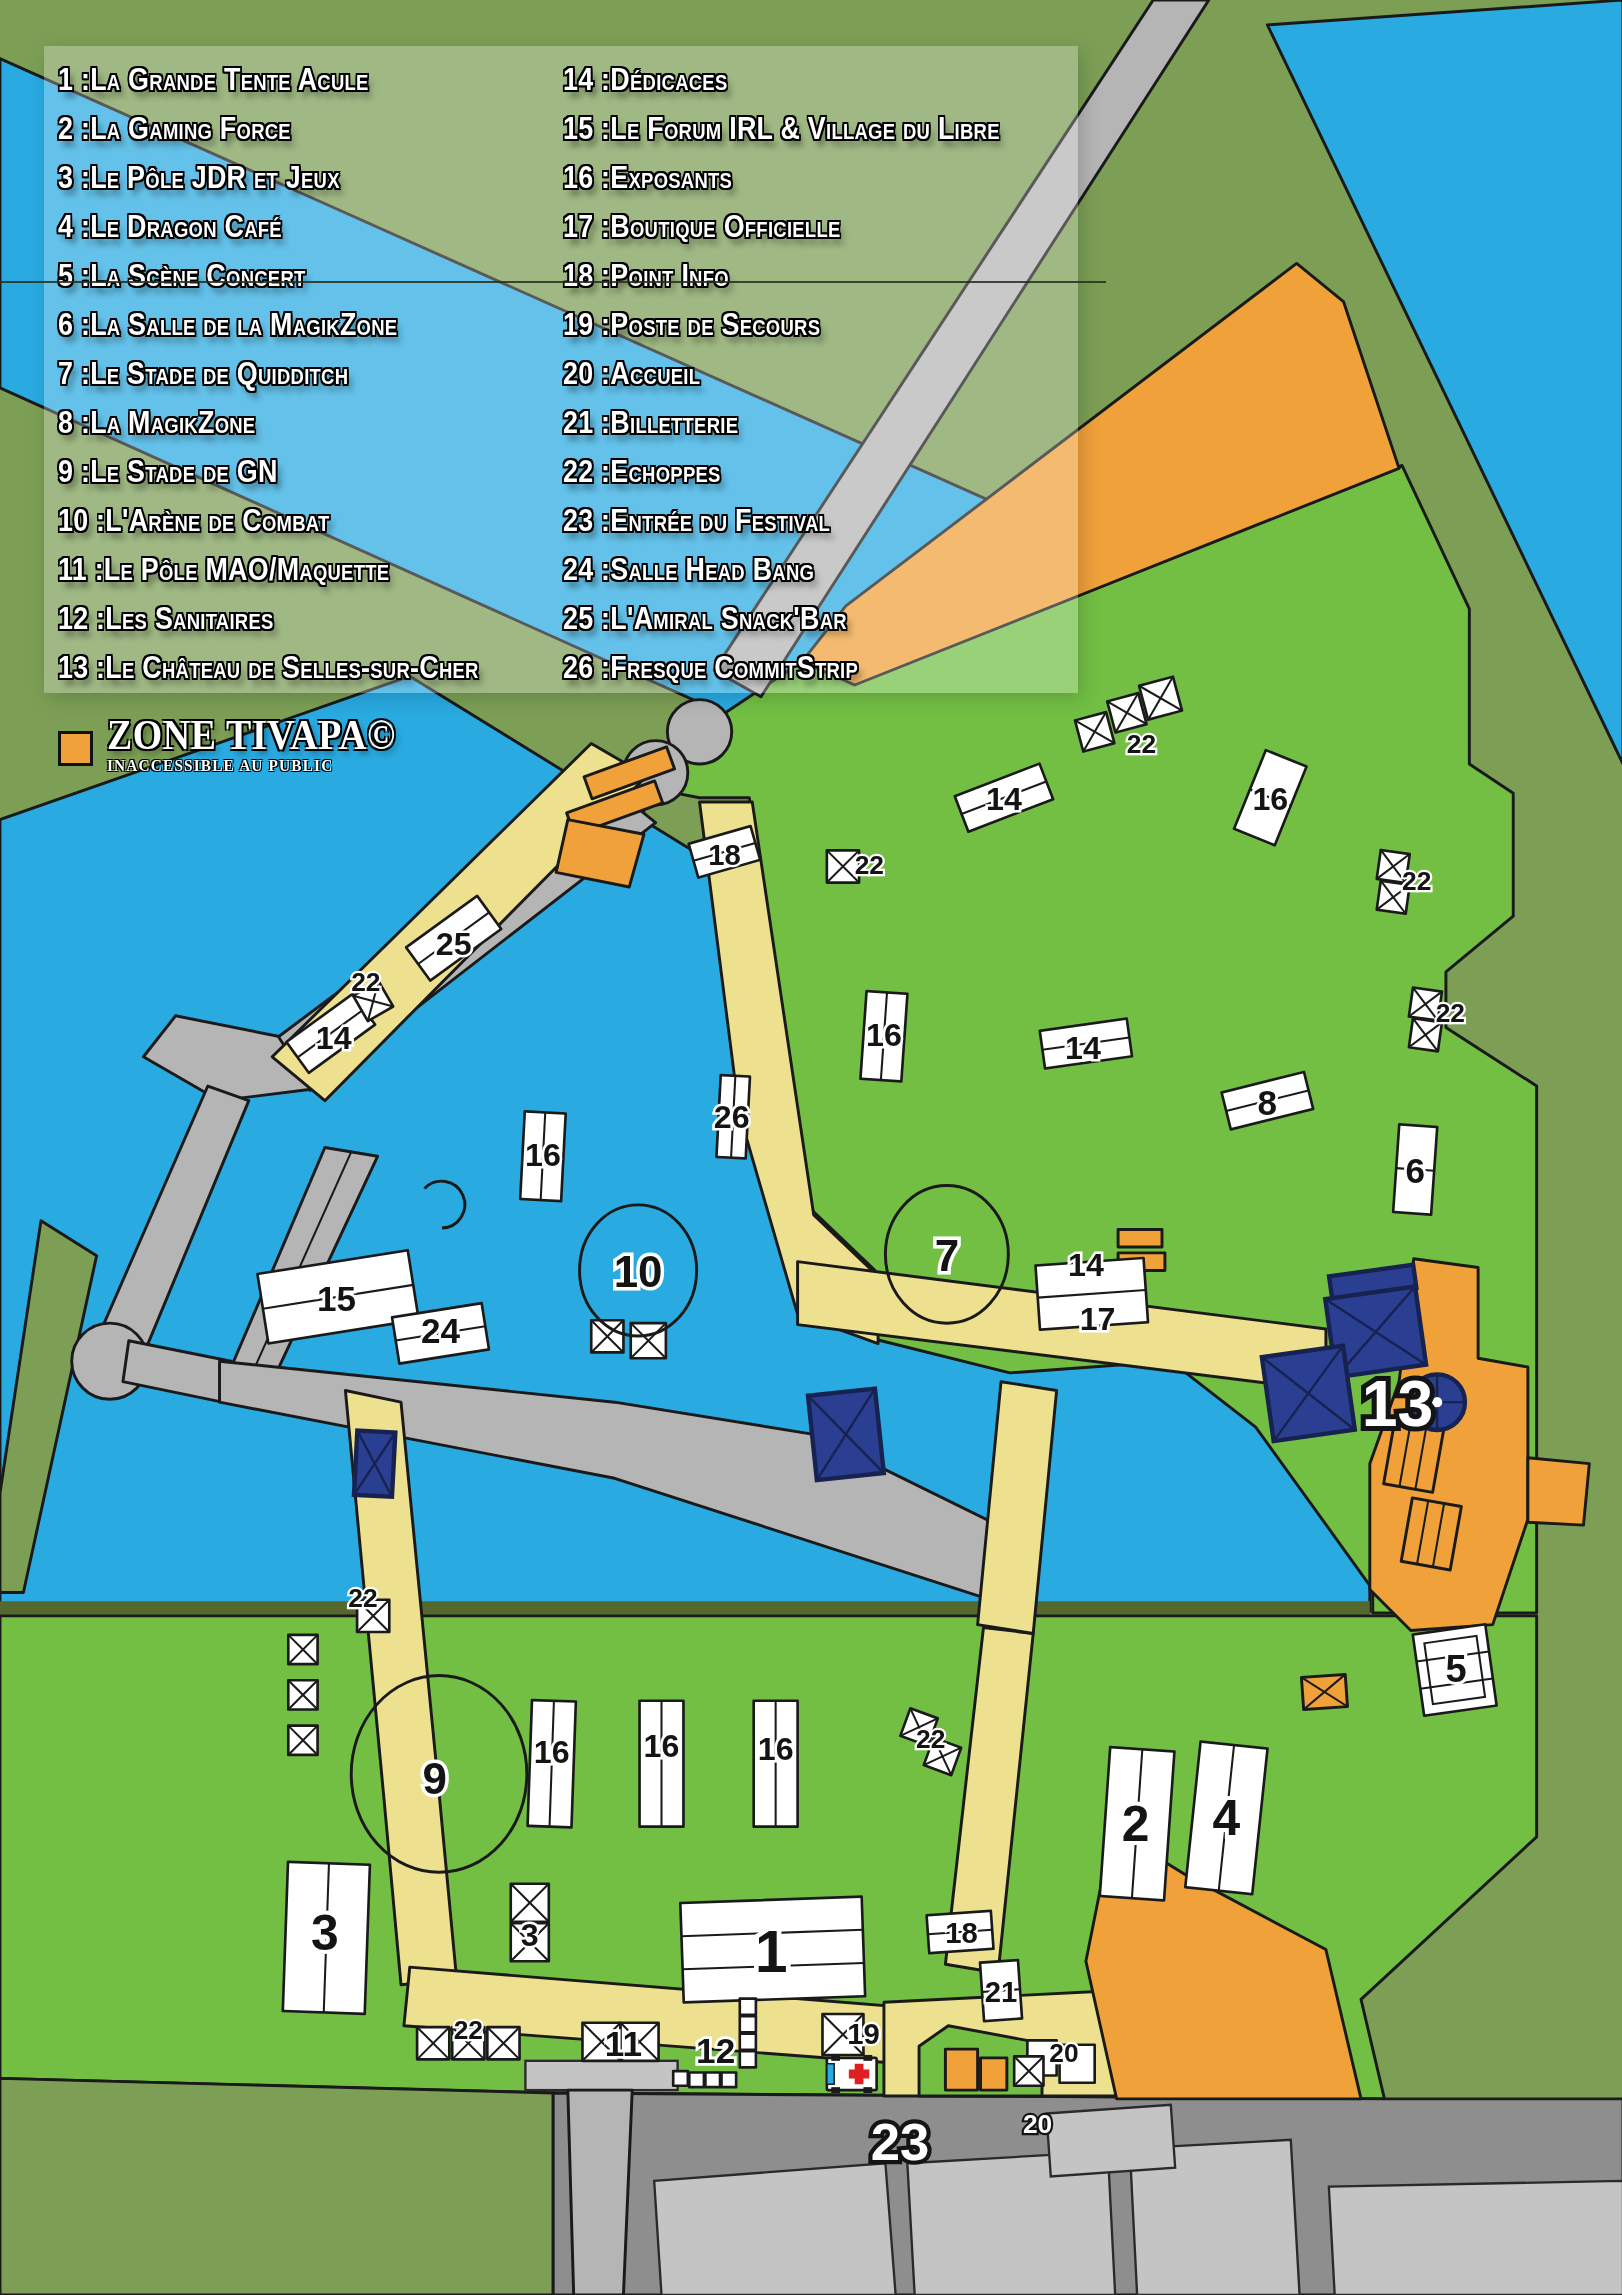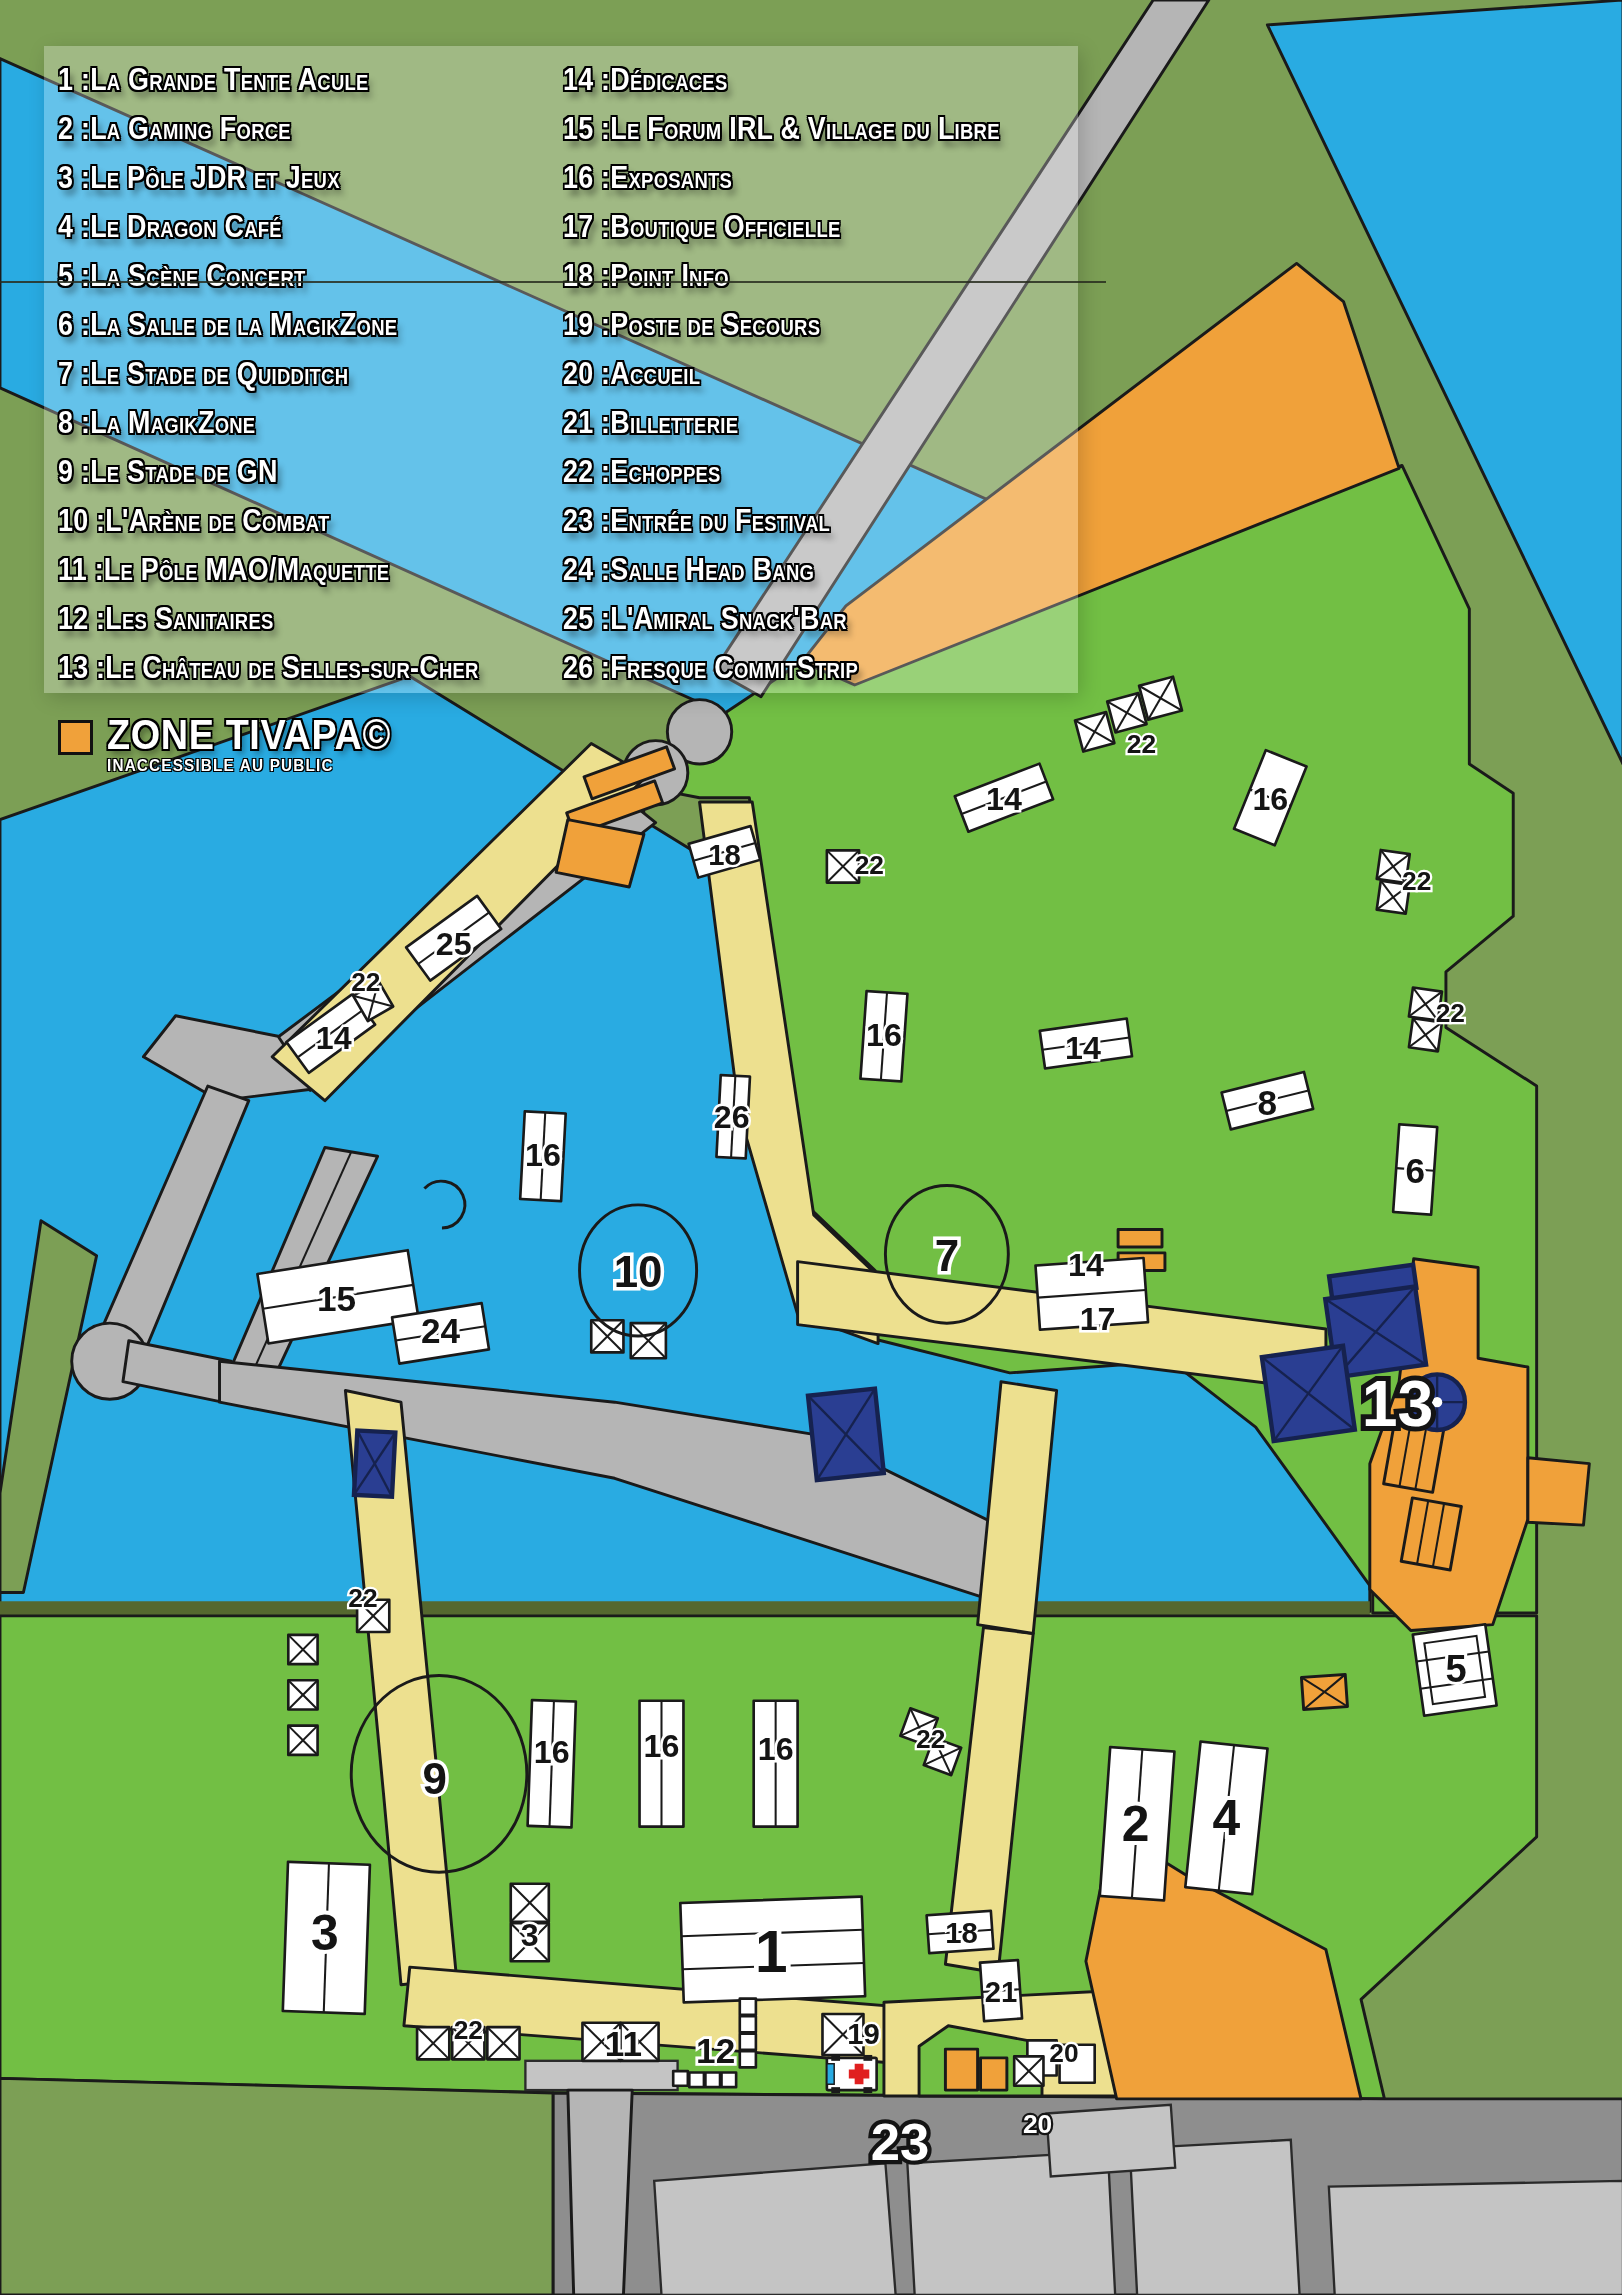--- a/index.html
+++ b/index.html
@@ -17,21 +17,21 @@
               font-weight:bold;font-size:32px;color:#fff;letter-spacing:0.3px;
               transform:scaleX(.84);transform-origin:0 50%;
               text-shadow:-2px -2px 0 #000,2px -2px 0 #000,-2px 2px 0 #000,2px 2px 0 #000,
                           -2px 0 0 #000,2px 0 0 #000,0 -2px 0 #000,0 2px 0 #000,
                           5.2px 6.5px 6.5px rgba(0,0,0,.45);}
   .legend-row .name{font-variant:small-caps;}
   .legend-divider{position:absolute;left:-44px;width:1106px;top:235px;height:0;
                   border-top:2.6px solid rgba(40,45,30,.85);}
 
   
-  .tivapa{position:absolute;left:58px;top:711px;display:flex;align-items:flex-start;}
+  .tivapa{position:absolute;left:58px;top:711px;display:flex;align-items:center;font-family:Liberation Serif, serif;}
   .tivapa-swatch{width:29px;height:29px;background:#F0A13A;border:3.3px solid #111;
                  margin-right:14.4px;margin-top:9.2px;}
   .tivapa-title{font-weight:bold;font-size:42px;color:#fff;letter-spacing:0.7px;
                 transform:scaleX(.9);transform-origin:0 50%;
                 text-shadow:-2px -2px 0 #000,2px -2px 0 #000,-2px 2px 0 #000,2px 2px 0 #000,
                             3.9px 5.2px 6.5px rgba(0,0,0,.4);}
   .tivapa-sub{font-weight:bold;font-size:17px;color:#fff;letter-spacing:1.3px;margin-top:-2.6px;
               transform:scaleX(.9);transform-origin:0 50%;
               text-shadow:-1.3px -1.3px 0 #000,1.3px -1.3px 0 #000,-1.3px 1.3px 0 #000,1.3px 1.3px 0 #000;}
 

